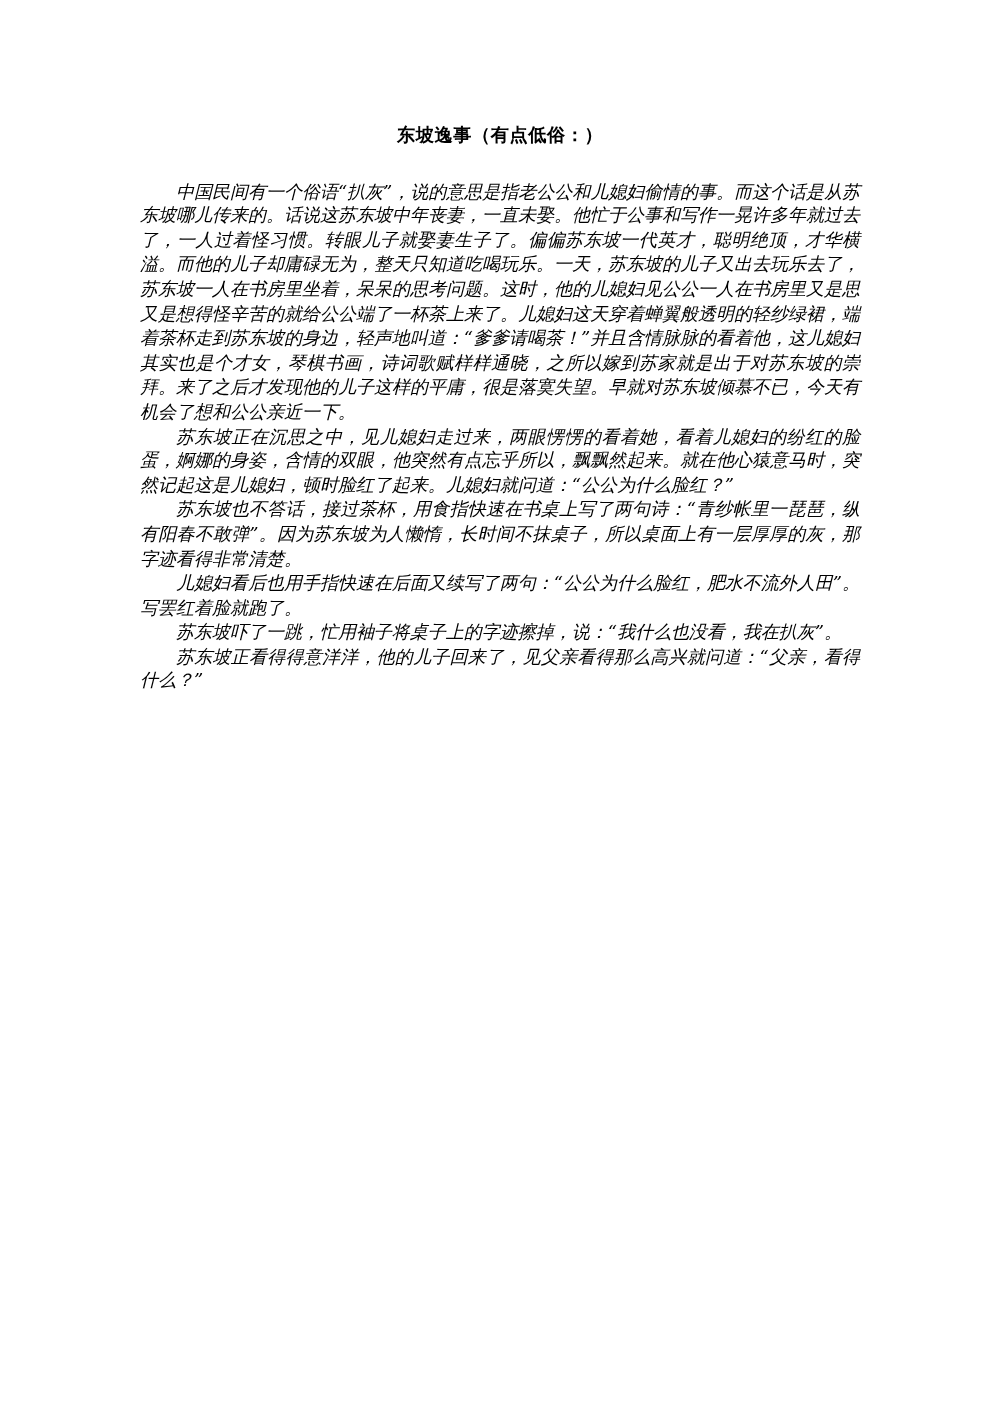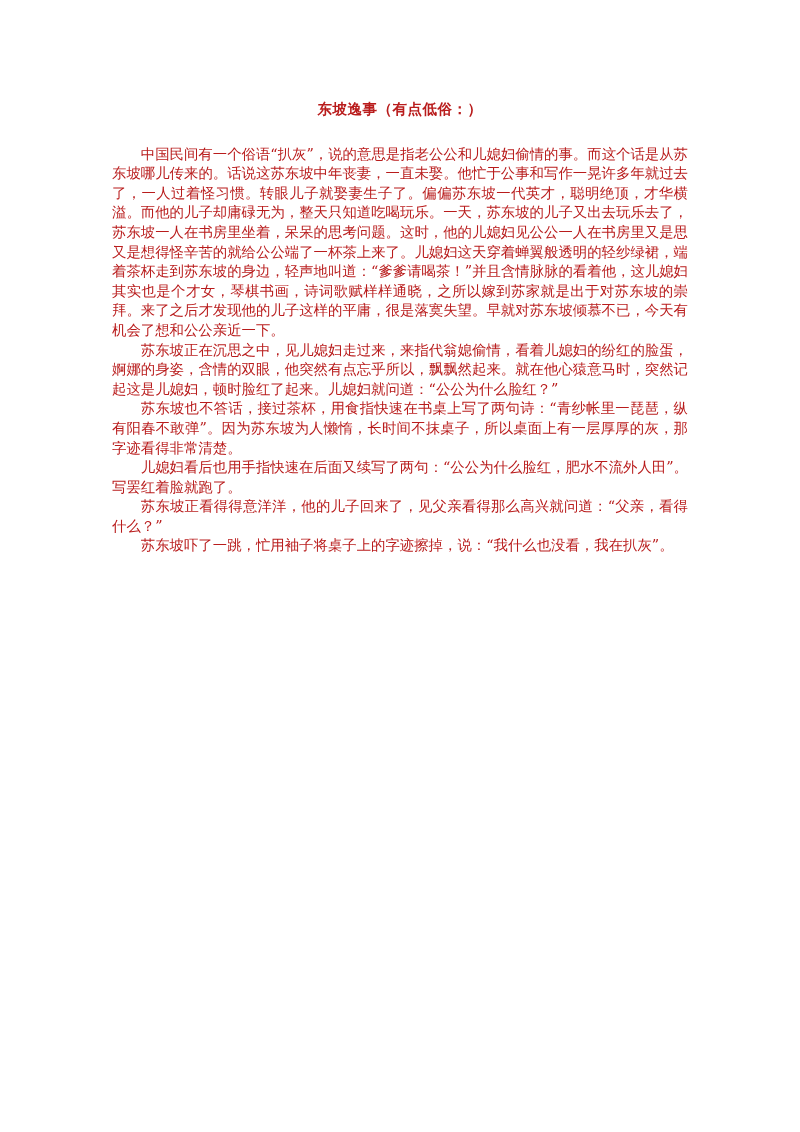--- a/index.html
+++ b/index.html
@@ -16,49 +16,50 @@
   }
   .doc-page {
     position: absolute;
     top: 0;
     left: 0;
     width: 800px;
     height: 1132px;
     box-sizing: border-box;
     padding: 99px 112px 40px 112px;
     background: #ffffff;
-    color: #b91c1c;
+    color: #000000;
     font-family: "DejaVu Serif", "Liberation Serif", serif;
   }
   .doc-title {
     margin: 0 0 26px 0;
     font-size: 14.5px;
     line-height: 19.6px;
     font-weight: bold;
     text-align: center;
     letter-spacing: 0.5px;
   }
   .doc-body p {
     margin: 0;
     font-size: 14.4px;
     line-height: 19.6px;
     text-align: justify;
     text-indent: 2em;
     word-break: break-all;
     letter-spacing: 0px;
+    font-style: italic;
   }
 </style>
 </head>
 <body>
 
 <div class="doc-canvas">
   <div class="doc-page">
     <h1 class="doc-title">东坡逸事（有点低俗：）</h1>
     <div class="doc-body">
       <p>中国民间有一个俗语“扒灰”，说的意思是指老公公和儿媳妇偷情的事。而这个话是从苏东坡哪儿传来的。话说这苏东坡中年丧妻，一直未娶。他忙于公事和写作一晃许多年就过去了，一人过着怪习惯。转眼儿子就娶妻生子了。偏偏苏东坡一代英才，聪明绝顶，才华横溢。而他的儿子却庸碌无为，整天只知道吃喝玩乐。一天，苏东坡的儿子又出去玩乐去了，苏东坡一人在书房里坐着，呆呆的思考问题。这时，他的儿媳妇见公公一人在书房里又是思又是想得怪辛苦的就给公公端了一杯茶上来了。儿媳妇这天穿着蝉翼般透明的轻纱绿裙，端着茶杯走到苏东坡的身边，轻声地叫道：“爹爹请喝茶！”并且含情脉脉的看着他，这儿媳妇其实也是个才女，琴棋书画，诗词歌赋样样通晓，之所以嫁到苏家就是出于对苏东坡的崇拜。来了之后才发现他的儿子这样的平庸，很是落寞失望。早就对苏东坡倾慕不已，今天有机会了想和公公亲近一下。</p>
-      <p>苏东坡正在沉思之中，见儿媳妇走过来，来指代翁媳偷情，看着儿媳妇的纷红的脸蛋，婀娜的身姿，含情的双眼，他突然有点忘乎所以，飘飘然起来。就在他心猿意马时，突然记起这是儿媳妇，顿时脸红了起来。儿媳妇就问道：“公公为什么脸红？”</p>
+      <p>苏东坡正在沉思之中，见儿媳妇走过来，两眼愣愣的看着她，看着儿媳妇的纷红的脸蛋，婀娜的身姿，含情的双眼，他突然有点忘乎所以，飘飘然起来。就在他心猿意马时，突然记起这是儿媳妇，顿时脸红了起来。儿媳妇就问道：“公公为什么脸红？”</p>
       <p>苏东坡也不答话，接过茶杯，用食指快速在书桌上写了两句诗：“青纱帐里一琵琶，纵有阳春不敢弹”。因为苏东坡为人懒惰，长时间不抹桌子，所以桌面上有一层厚厚的灰，那字迹看得非常清楚。</p>
       <p>儿媳妇看后也用手指快速在后面又续写了两句：“公公为什么脸红，肥水不流外人田”。写罢红着脸就跑了。</p>
+      <p>苏东坡吓了一跳，忙用袖子将桌子上的字迹擦掉，说：“我什么也没看，我在扒灰”。</p>
       <p>苏东坡正看得得意洋洋，他的儿子回来了，见父亲看得那么高兴就问道：“父亲，看得什么？”</p>
-      <p>苏东坡吓了一跳，忙用袖子将桌子上的字迹擦掉，说：“我什么也没看，我在扒灰”。</p>
     </div>
   </div>
 </div>
 
 </body></html>

